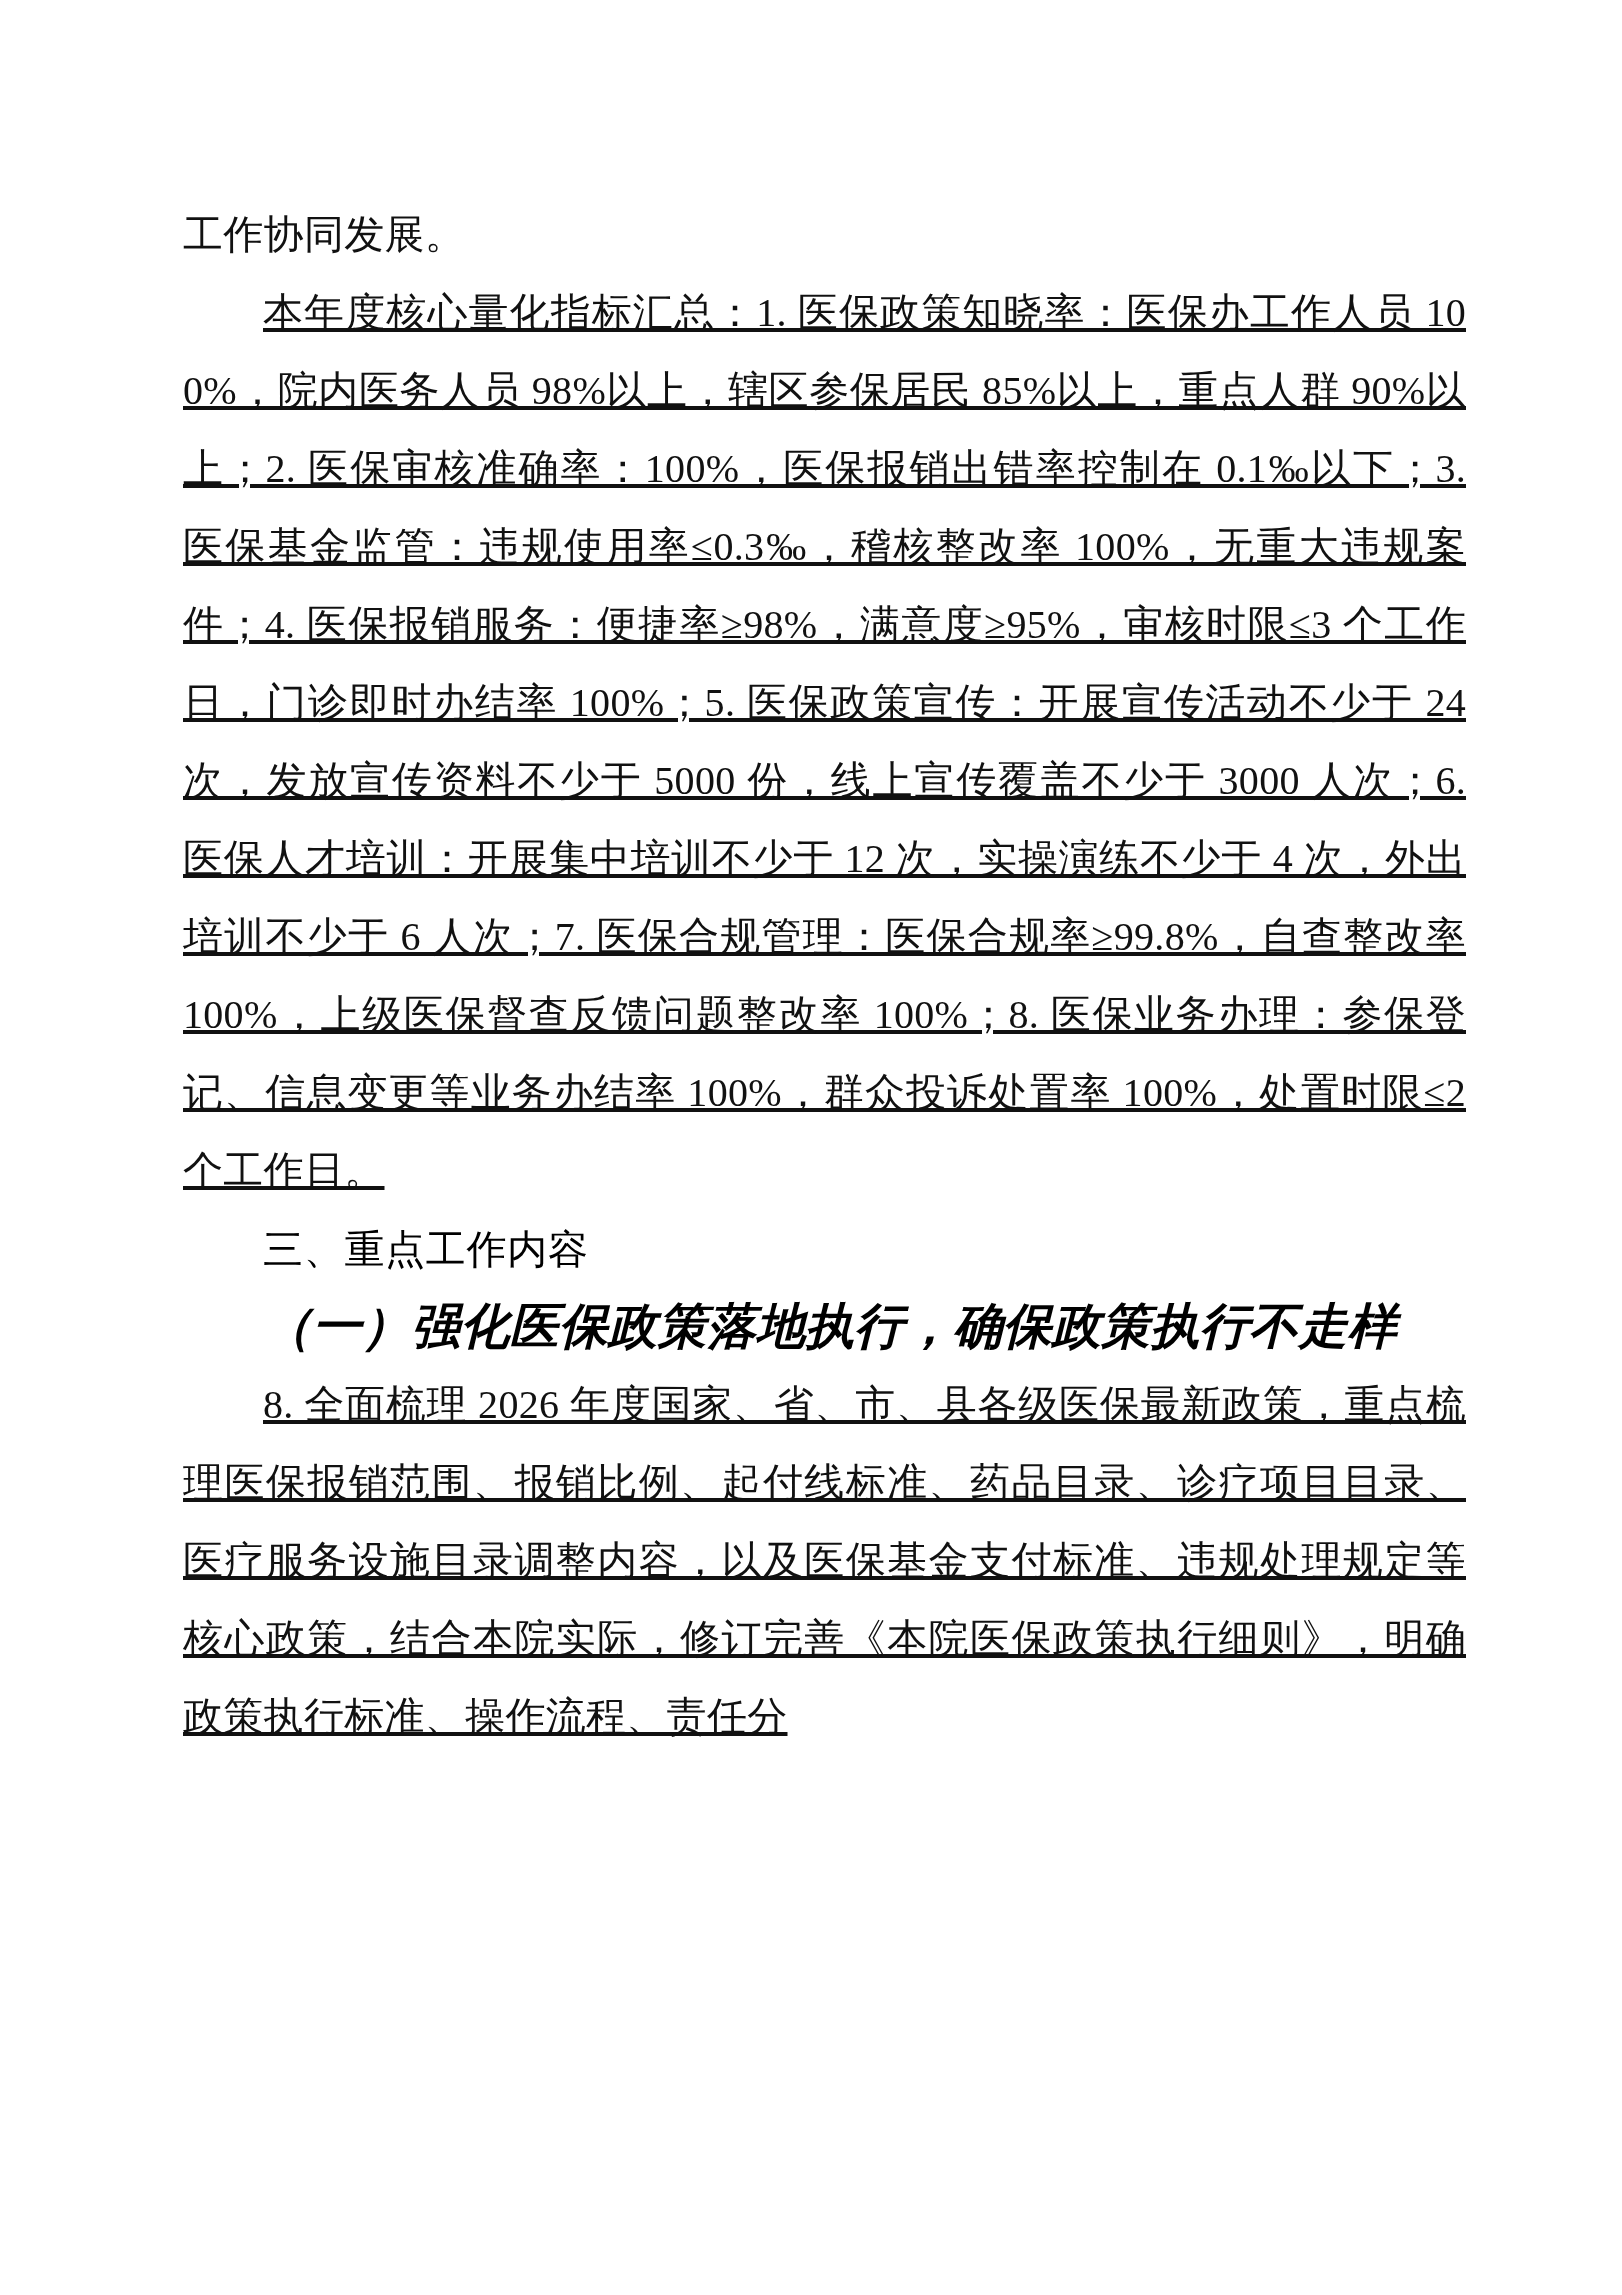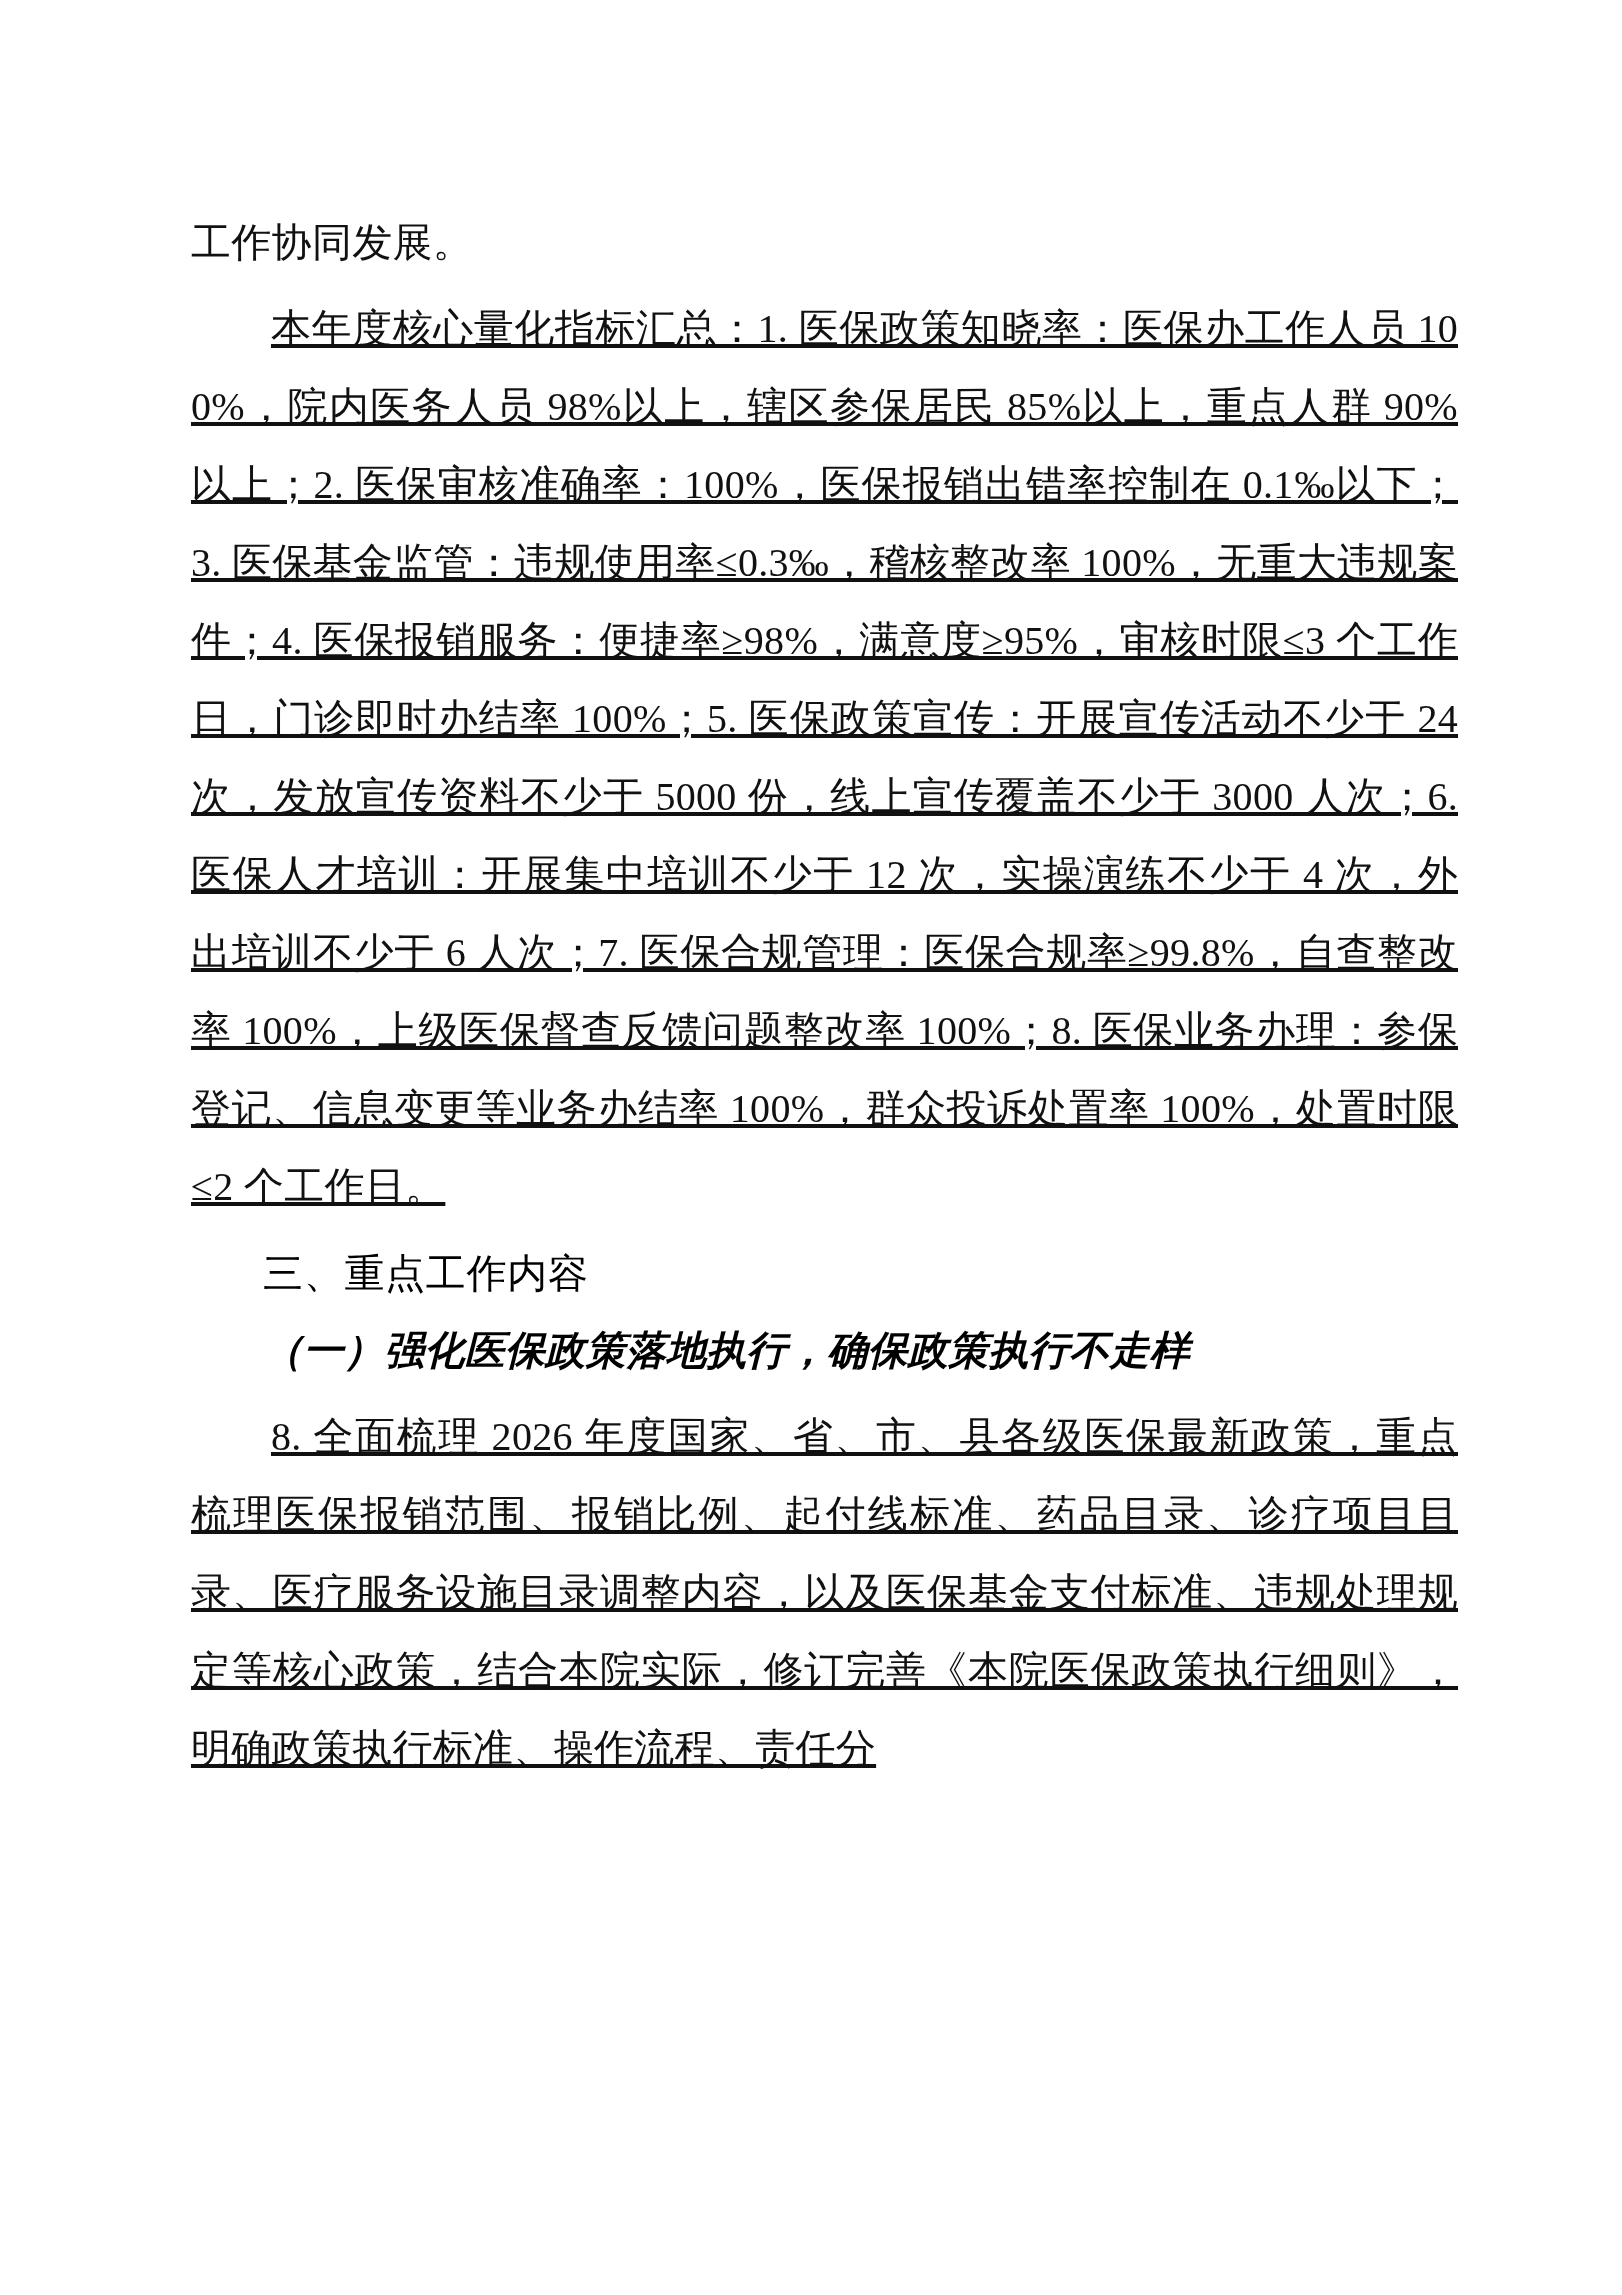--- a/index.html
+++ b/index.html
@@ -17,21 +17,21 @@
     height: 2295px;
     background: #ffffff;
     box-sizing: border-box;
     padding: 196px 151px 170px 183px;
     overflow: hidden;
   }
   .doc-body {
     width: 1283px;
   }
   p.para {
-    margin: 8px;
+    margin: 0;
     font-size: 40px;
     line-height: 78px;
     color: #111111;
     text-align: justify;
     text-justify: inter-ideograph;
     letter-spacing: 0.3px;
     font-weight: 400;
     word-break: break-all;
     font-family: "Liberation Serif", "DejaVu Serif", serif;
   }
@@ -44,21 +44,21 @@
     font-size: 40px;
     line-height: 78px;
     font-weight: normal;
     color: #000000;
     text-indent: 80px;
     font-family: "Liberation Sans", "DejaVu Sans", sans-serif;
     letter-spacing: 0.7px;
   }
   h3.subheading {
     margin: 0;
-    font-size: 40px;
+    font-size: 49px;
     line-height: 78px;
     font-weight: bold;
     font-style: italic;
     color: #000000;
     text-indent: 80px;
     font-family: "Liberation Serif", "DejaVu Serif", serif;
     letter-spacing: 0.3px;
   }
 </style>
 </head>

